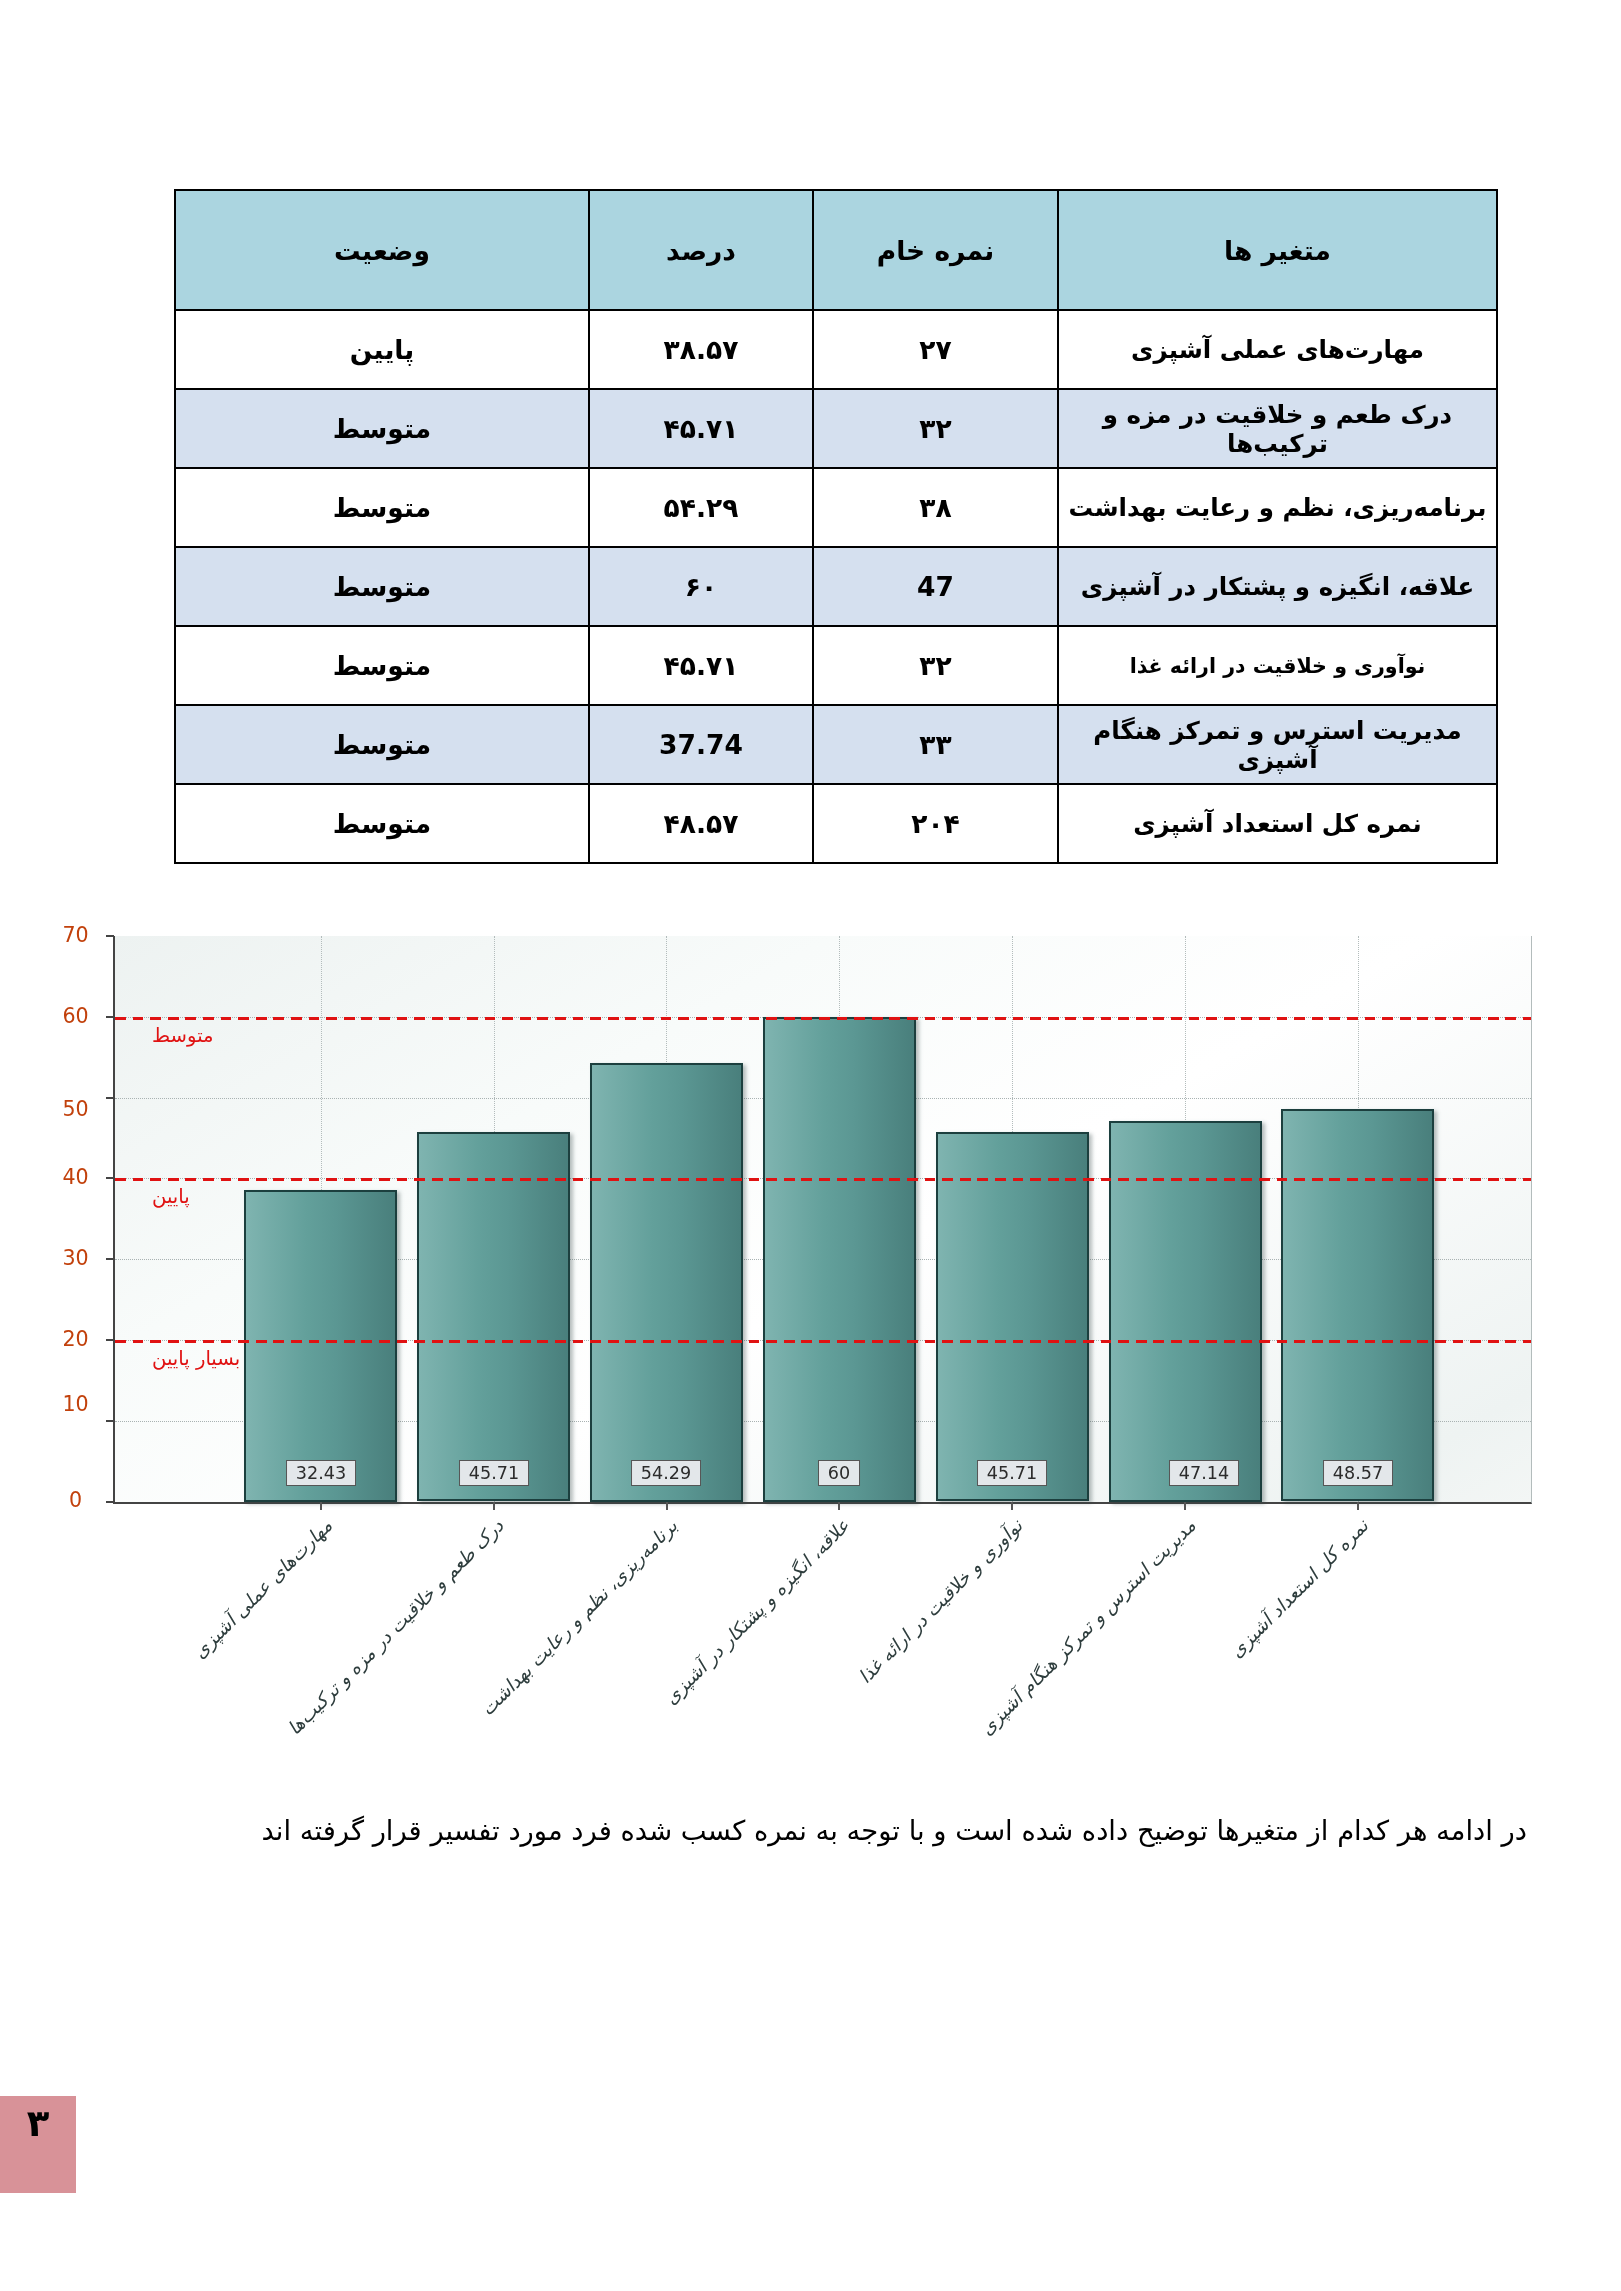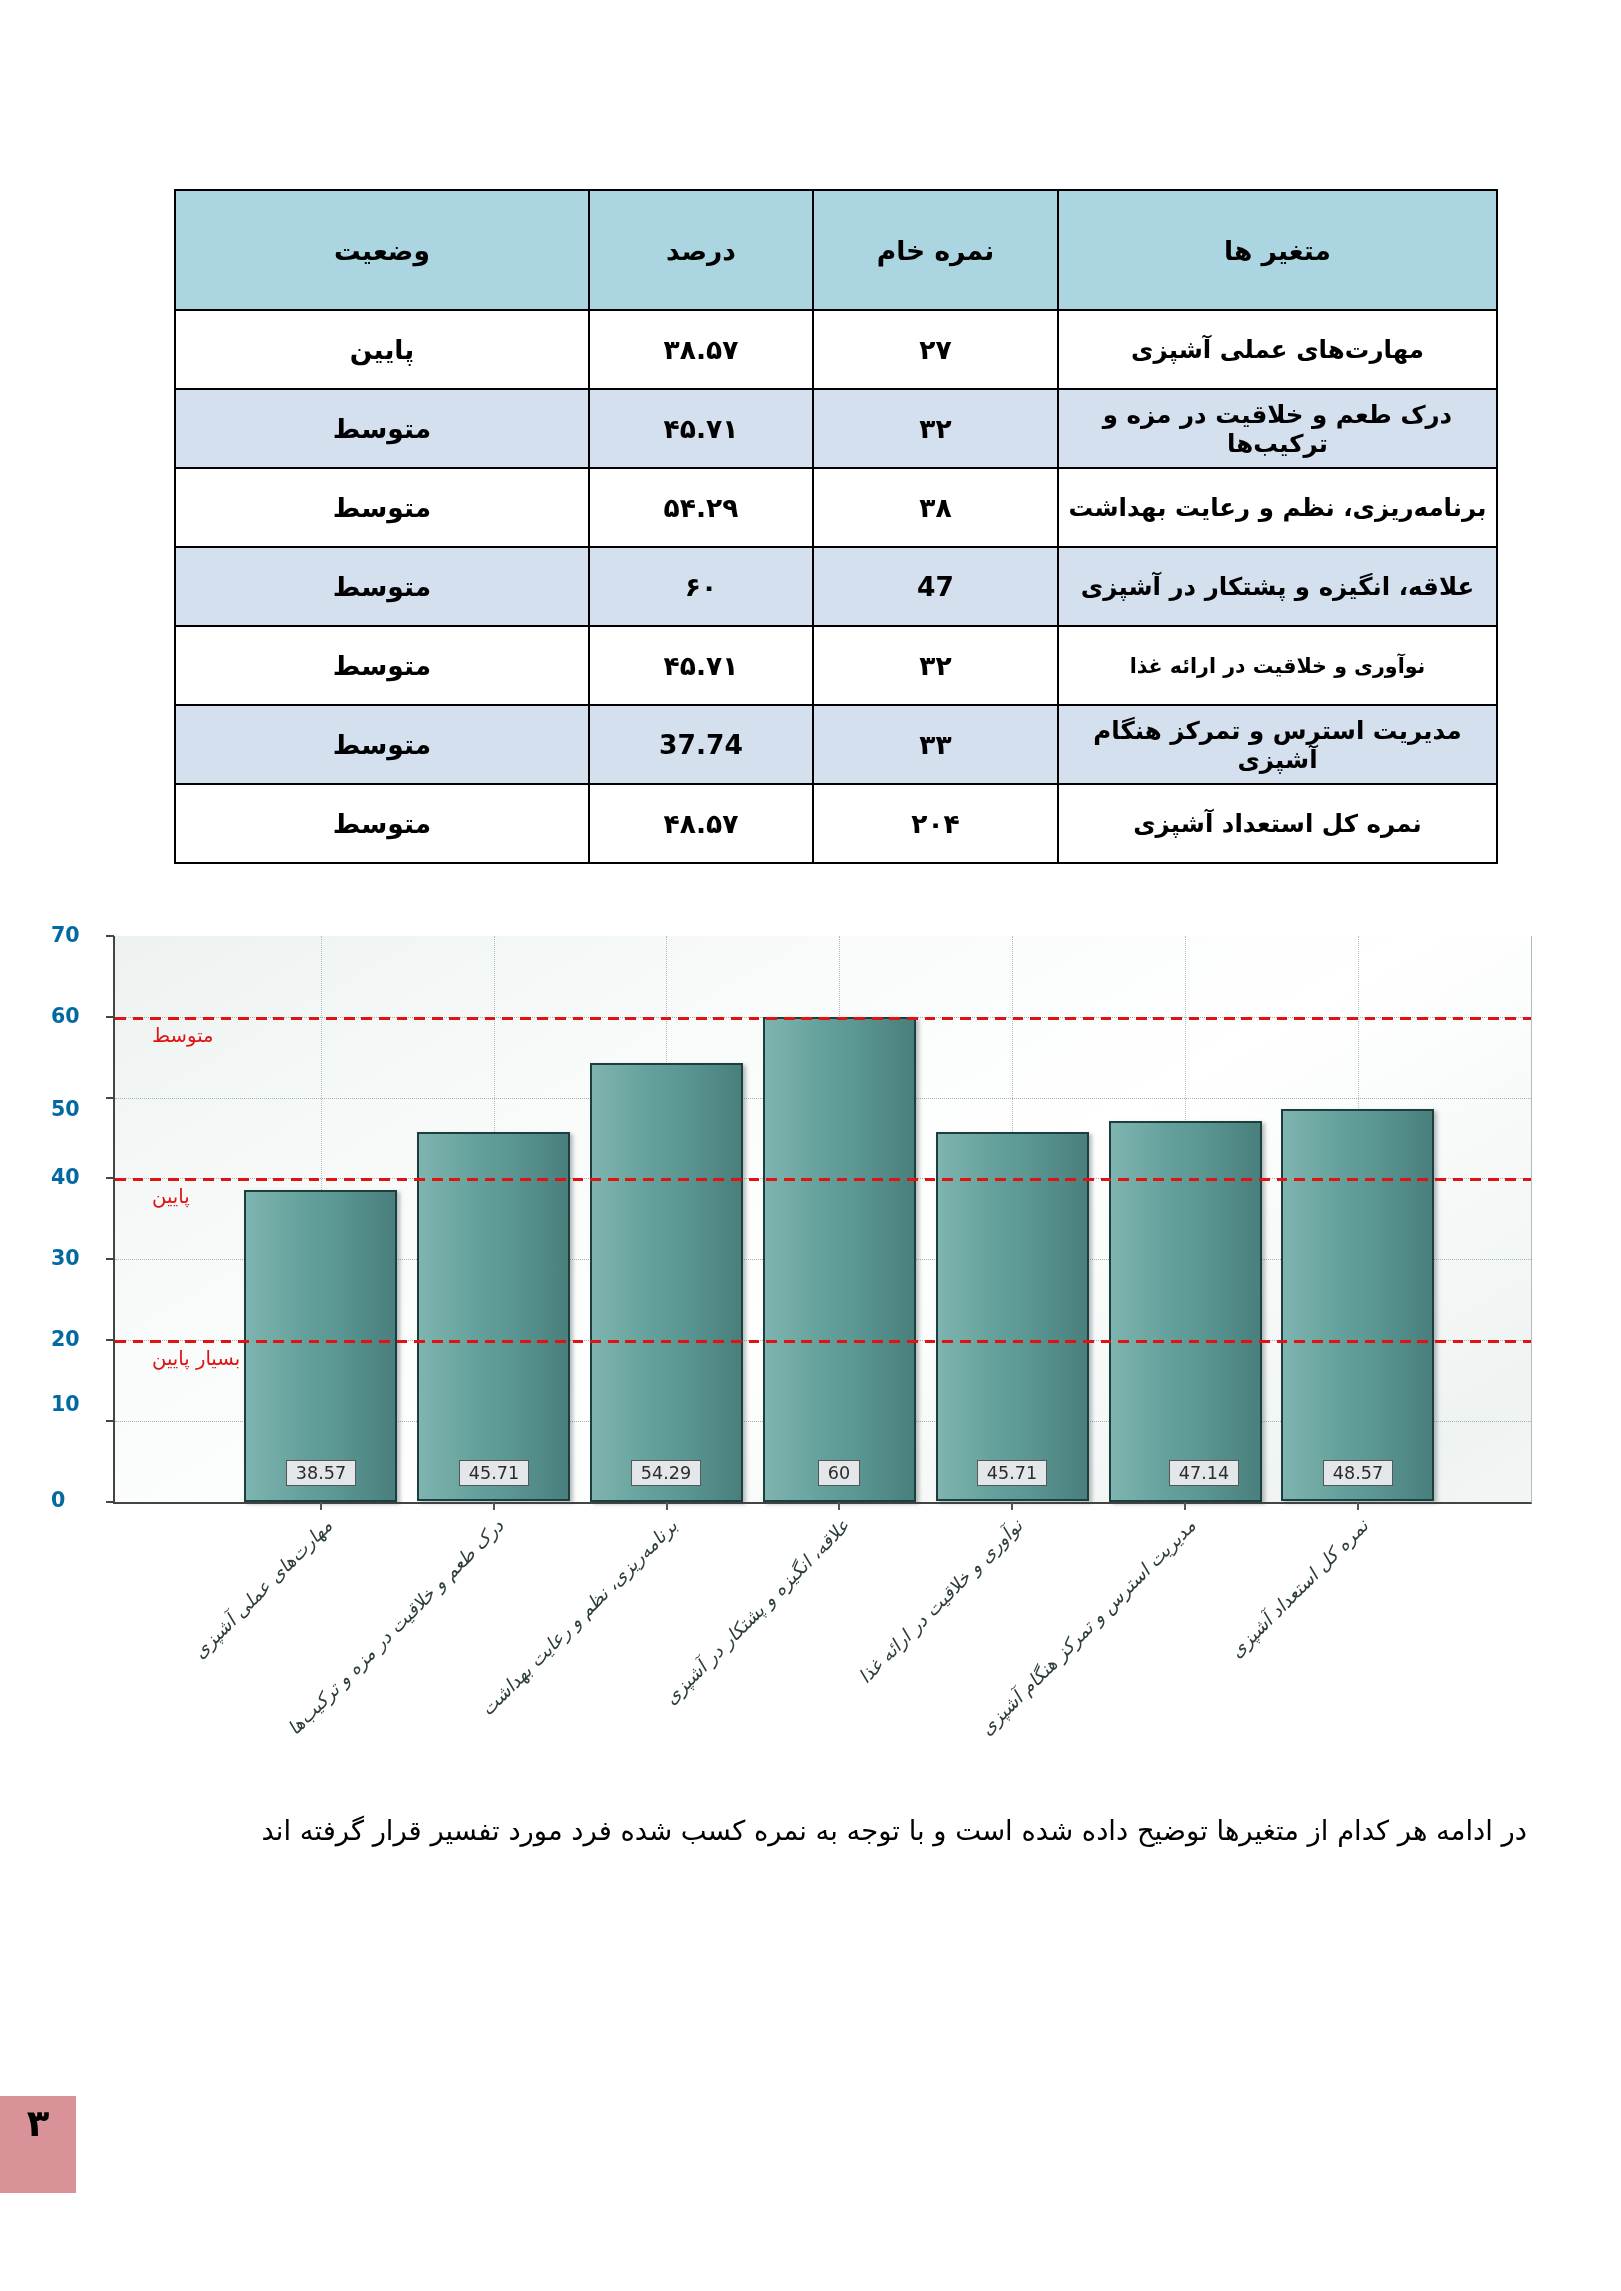--- a/index.html
+++ b/index.html
@@ -37,21 +37,21 @@
   .gridV{position:absolute;top:0;height:100%;width:0;border-left:1px dotted #b3bcbc;}
   .thresh{position:absolute;left:0;width:100%;height:2.9px;
       background:repeating-linear-gradient(to right,#e01212 0 10.8px,transparent 10.8px 17.6px);}
   .thresh-label{position:absolute;color:#e01212;font-size:19.6px;direction:rtl;white-space:nowrap;}
   .bar{position:absolute;border:2px solid #1c3f3e;box-sizing:border-box;
       background:linear-gradient(90deg,#7fb4b0 0%,#63a09b 40%,#5b9793 60%,#497f7c 100%);
       box-shadow:2.9px 2px 3.9px rgba(50,70,70,.35);}
   .val-box{position:absolute;transform:translateX(-50%);bottom:15.7px;
       background:#e3e7ea;border:1px solid #555;color:#2c2c2c;font-size:17.6px;
       padding:2px 8.8px;white-space:nowrap;}
-  .ytick-label{position:absolute;width:49px;text-align:left;font-size:20.6px;color:#0369a1;font-weight:bold;}
+  .ytick-label{position:absolute;width:49px;text-align:center;font-size:20.6px;color:#c2410c;}
   .ytick{position:absolute;width:7.8px;height:2px;background:#444;left:-8.8px;}
   .xtick{position:absolute;width:2px;height:8.8px;background:#555;}
   .xlabel{position:absolute;white-space:nowrap;direction:rtl;font-size:18.6px;
       font-style:italic;color:#2e3d3d;transform-origin:100% 0;transform:rotate(-45deg);}
 
   
   .page-badge{position:absolute;left:0;top:2096px;width:76px;height:97px;
       background:#d89298;display:flex;align-items:flex-start;justify-content:center;}
   .page-badge span{font-size:37px;font-weight:bold;margin-top:5.9px;}
 </style>
@@ -133,21 +133,21 @@
         <div class="ytick" style="top: 322px;"></div>
         <div class="gridH" style="top: 242px;"></div>
         <div class="ytick" style="top: 241px;"></div>
         <div class="gridH" style="top: 162px;"></div>
         <div class="ytick" style="top: 161px;"></div>
         <div class="gridH" style="top: 81px;"></div>
         <div class="ytick" style="top: 80px;"></div>
         <div class="ytick" style="top: -1px;"></div>
         <div class="gridV" style="left: 206px;"></div>
         <div class="bar" style="left: 129px; width: 153px; top: 254px; height: 312px;"></div>
-        <div class="val-box" style="left: 206px;">38.57</div>
+        <div class="val-box" style="left: 206px;">32.43</div>
         <div class="xtick" style="left: 205px; top: 566px;"></div>
         <div class="xlabel" style="top: 579px; right: 1210px;">مهارت‌های عملی آشپزی</div>
         <div class="gridV" style="left: 379px;"></div>
         <div class="bar" style="left: 302px; width: 153px; top: 196px; height: 369px;"></div>
         <div class="val-box" style="left: 379px;">45.71</div>
         <div class="xtick" style="left: 378px; top: 566px;"></div>
         <div class="xlabel" style="top: 579px; right: 1038px;">درک طعم و خلاقیت در مزه و ترکیب‌ها</div>
         <div class="gridV" style="left: 551px;"></div>
         <div class="bar" style="left: 475px; width: 153px; top: 127px; height: 439px;"></div>
         <div class="val-box" style="left: 551px;">54.29</div>

